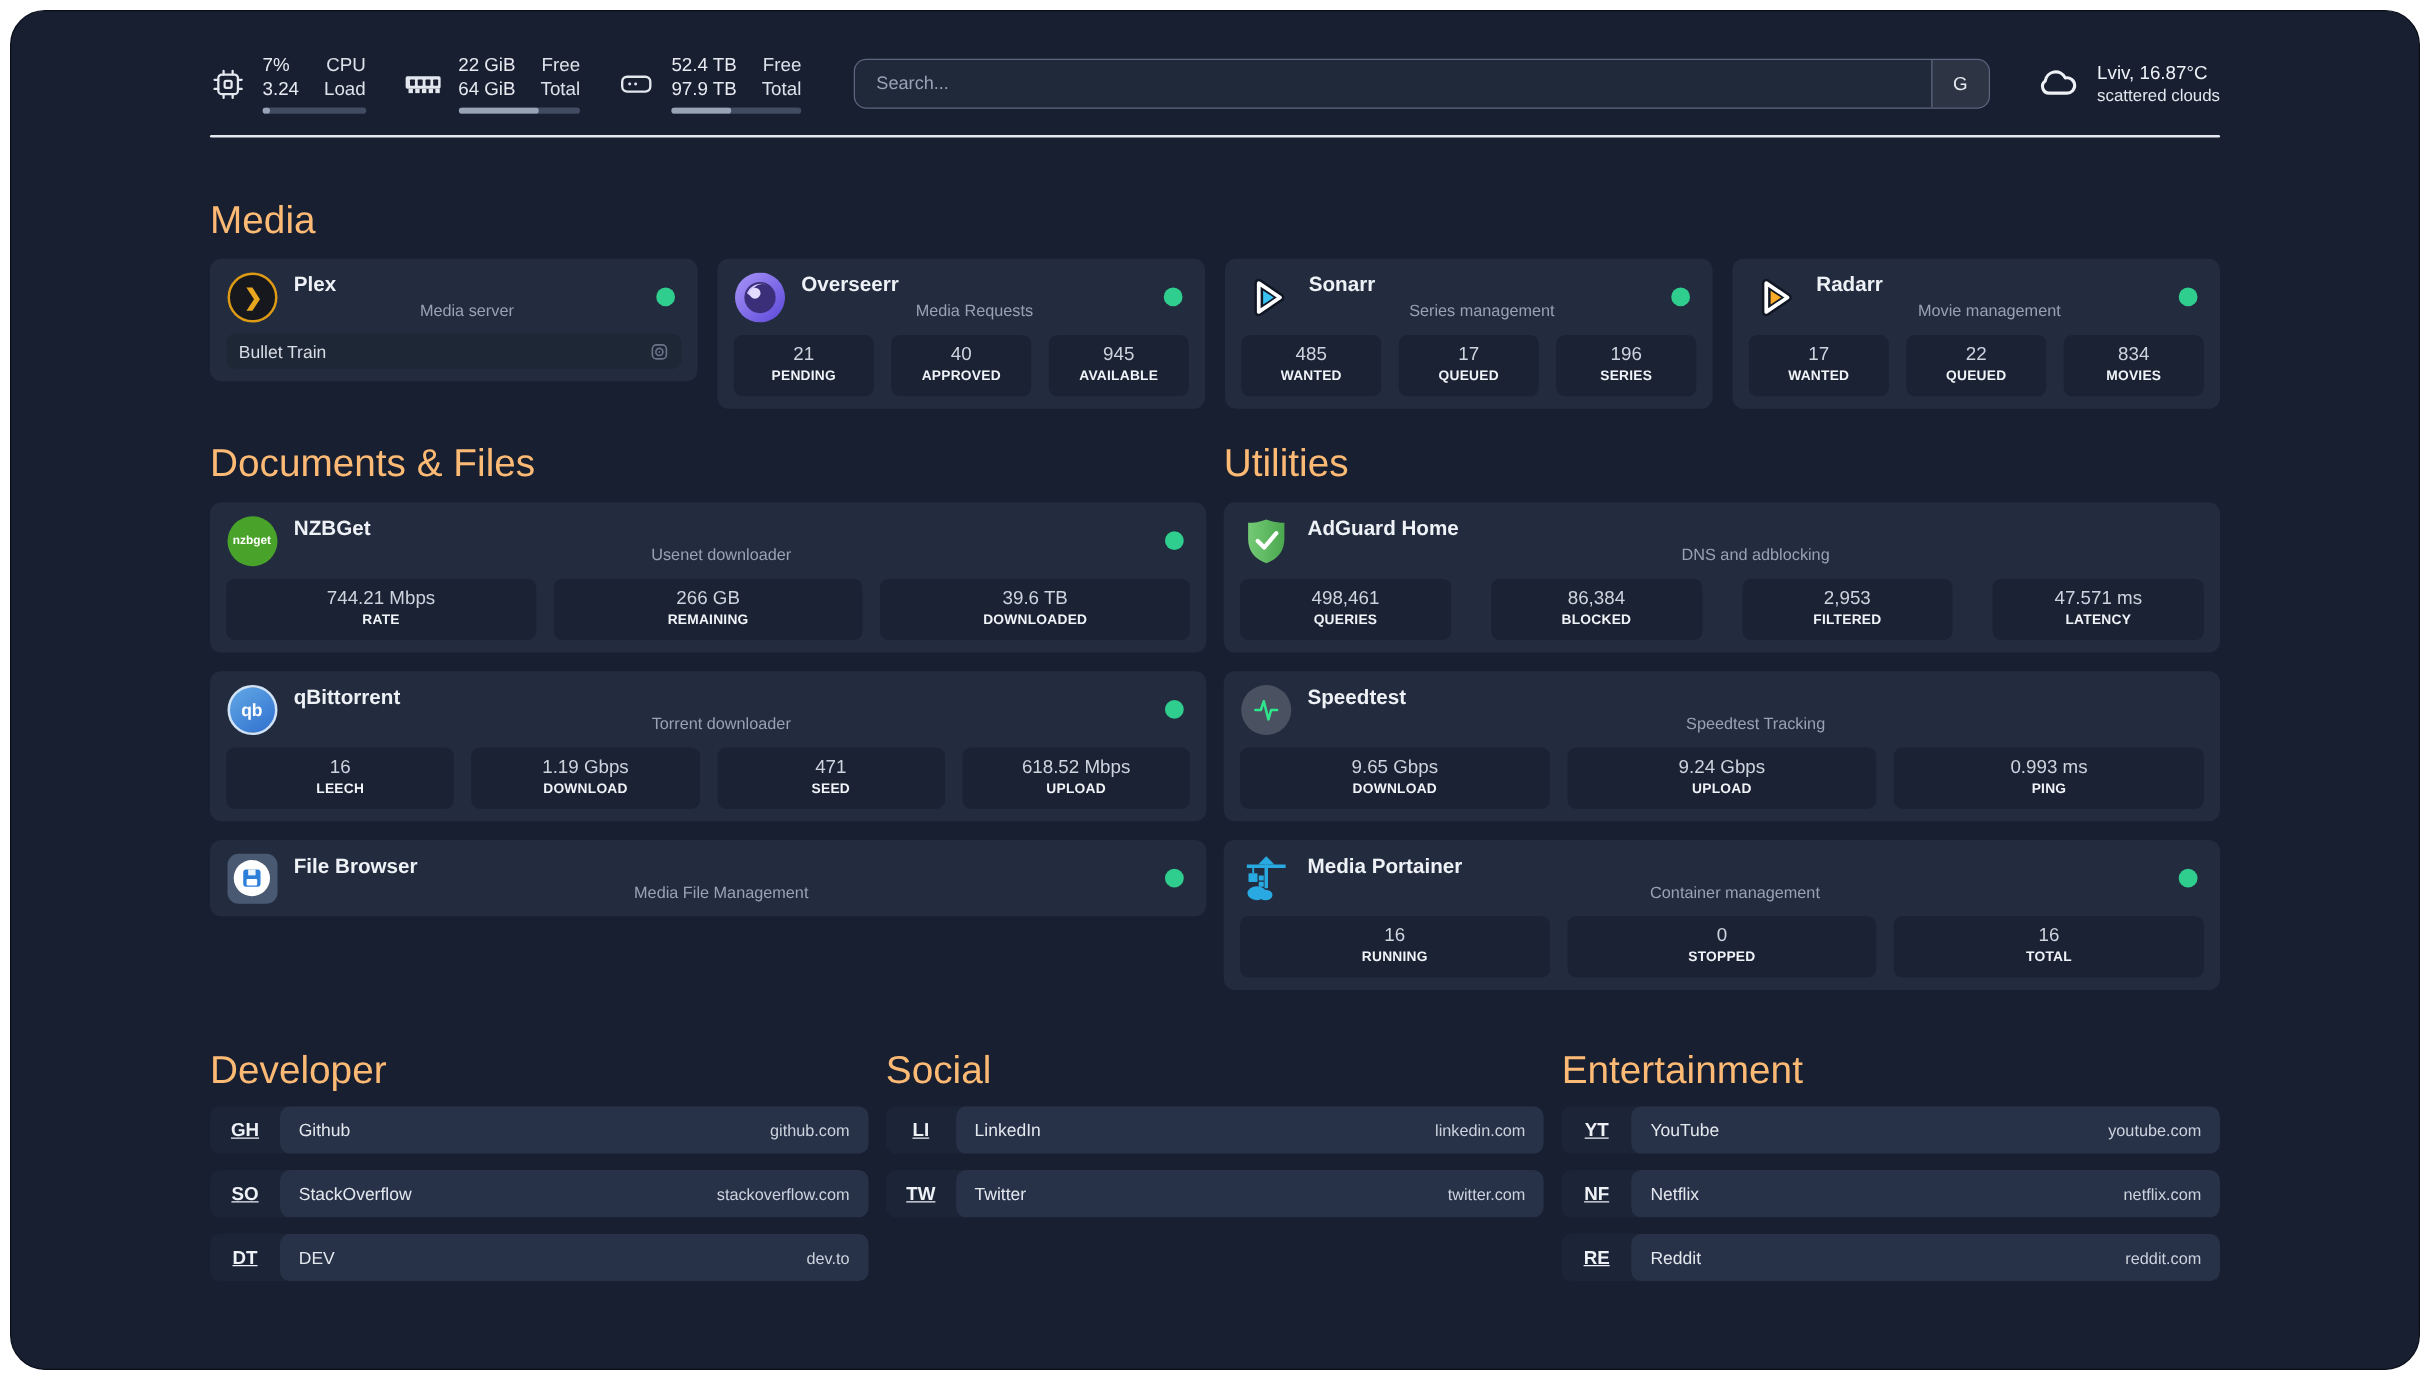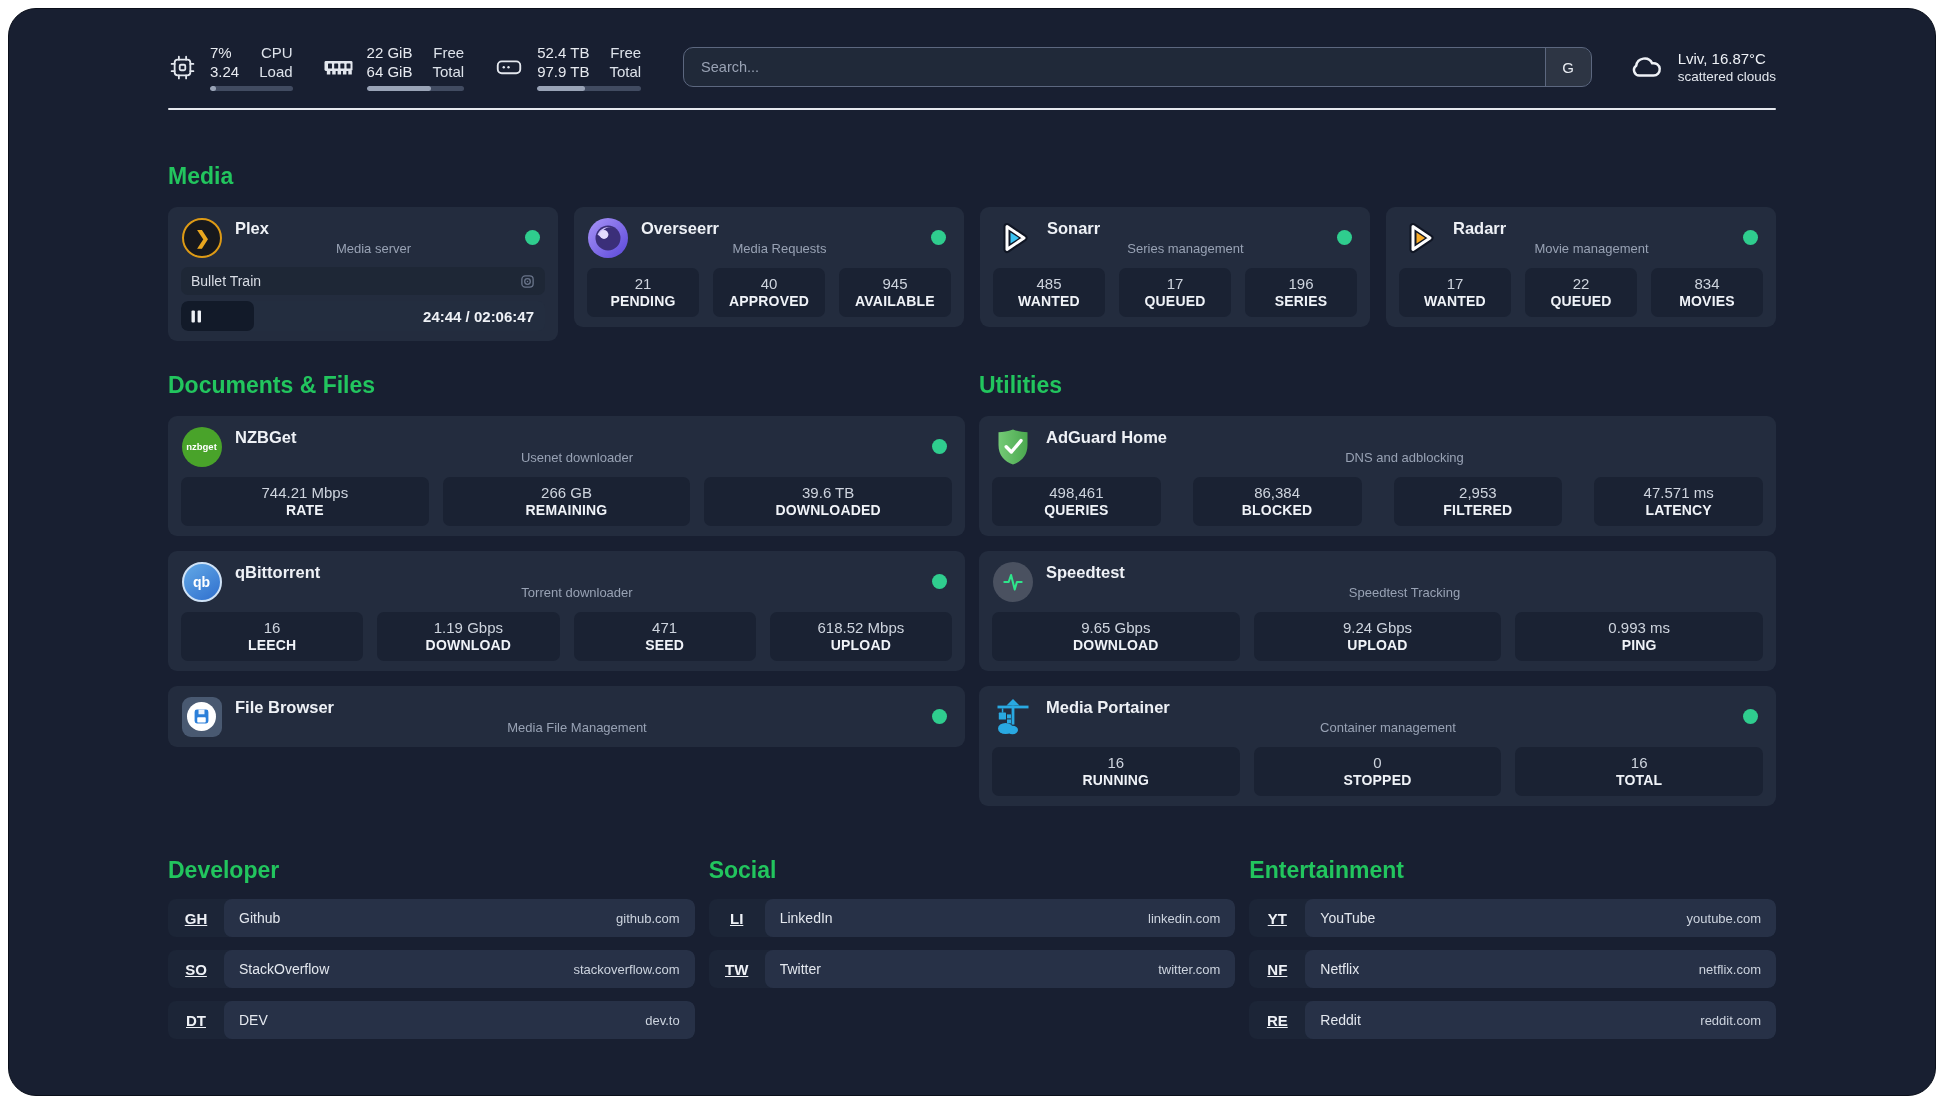--- a/index.html
+++ b/index.html
@@ -35,39 +35,39 @@
     color:#e9ecf2; font-size:15px; display:flex; align-items:center; justify-content:center; cursor:pointer;
     font-family:"Liberation Sans", sans-serif; }
 
   .weather { display:flex; gap:13px; align-items:center; cursor:pointer; }
   .weather-l1 { font-size:15px; color:#eef1f6; line-height:19px; }
   .weather-l2 { font-size:13.5px; color:#e2e6ed; line-height:18px; }
 
   .divider { margin-top:17px; height:2px; background:#e5e8ee; border-radius:1px; }
 
   
-  .section-title { font-size:23px; font-weight:700; color:#22c55e; margin:0; line-height:32px; }
+  .section-title { font-size:31px; font-weight:400; color:#fdba74; margin:0; line-height:32px; }
   .media-section { margin-top:50px; }
   .cards-4 { margin-top:15px; display:grid; grid-template-columns:repeat(4,1fr); gap:16px; align-items:start; }
   .two-col { display:grid; grid-template-columns:1fr 1fr; gap:14px; margin-top:28px; align-items:start; }
   .col-stack { margin-top:15px; display:flex; flex-direction:column; gap:15px; }
 
   
   .card { background:#232c3e; border-radius:9px; padding:10px 13px 10px; cursor:pointer; }
   .card-head { display:flex; align-items:center; gap:13px; }
   .svc-icon { width:41px; height:41px; flex:none; display:flex; align-items:center; justify-content:center; }
   .svc-titles { flex:1; min-width:0; }
   .svc-name { font-size:16.5px; font-weight:700; color:#eef1f6; line-height:21px; }
   .svc-desc { font-size:13px; color:#98a2b4; line-height:17px; margin-top:1px;text-align:center; }
   .status-dot { width:15px; height:15px; border-radius:50%; background:#2fcd8e; margin-right:5px; flex:none; }
 
   .stats-row { display:grid; gap:14px; margin-top:10px; }
   .stat { background:#1a2233; border-radius:7px; text-align:center; padding:6px 4px 7px; }
   .stat-value { font-size:15px; color:#ced4de; line-height:19px; white-space:nowrap; }
-  .stat-label { font-size:14px; font-weight:700; color:#f0f3f8; line-height:17px; letter-spacing:.2px; white-space:nowrap; }
+  .stat-label { font-size:11px; font-weight:700; color:#f0f3f8; line-height:17px; letter-spacing:.2px; white-space:nowrap; }
 
   
   .media-panel { margin-top:9px; }
   .np-title-row { height:28px; background:#1e2736; border-radius:7px; display:flex; align-items:center;
     padding:0 10px; font-size:14px; color:#d9dde5; }
   .np-title { flex:1; }
   .np-progress { margin-top:6px; height:30px; background:#232d3f; border-radius:7px; position:relative;
     overflow:hidden; display:flex; align-items:center; }
   .np-elapsed { position:absolute; left:0; top:0; bottom:0; background:#121a29; border-radius:7px; }
   .np-pause { position:absolute; left:10px; top:0; bottom:0; display:flex; align-items:center; }
@@ -214,30 +214,20 @@
               <div class="np-title-row">
                 <span class="np-title">Bullet Train</span>
                 <span style="display: inline-flex; align-items: center; justify-content: center;">
                   <svg width="15" height="15" viewBox="0 0 16 16" fill="none" stroke="#69748a" stroke-width="1.4">
                     <rect x="2" y="2" width="12" height="12" rx="3.6"></rect>
                     <circle cx="8" cy="8" r="3"></circle>
                     <circle cx="8" cy="8" r=".8" fill="#69748a" stroke="none"></circle>
                   </svg>
                 </span>
               </div>
-              <div class="np-progress">
-                <div class="np-elapsed" style="width: 20%;"></div>
-                <div class="np-pause">
-                  <svg width="11" height="13" viewBox="0 0 11 13">
-                    <rect x="0.5" y="0.5" width="3.4" height="12" rx="1" fill="#eef1f6"></rect>
-                    <rect x="6.6" y="0.5" width="3.4" height="12" rx="1" fill="#eef1f6"></rect>
-                  </svg>
-                </div>
-                <span class="np-time">24:44 / 02:06:47</span>
-              </div>
             </div>
           </div>
           <div class="card">
             <div class="card-head">
               <span class="svc-icon" style="display: inline-flex; align-items: center; justify-content: center;">
                 <svg width="40" height="40" viewBox="0 0 40 40">
                   <defs>
                     <linearGradient id="ovg" x1="0" y1="0" x2="1" y2="1">
                       <stop offset="0" stop-color="#a995f8"></stop>
                       <stop offset="1" stop-color="#5a47d8"></stop>

